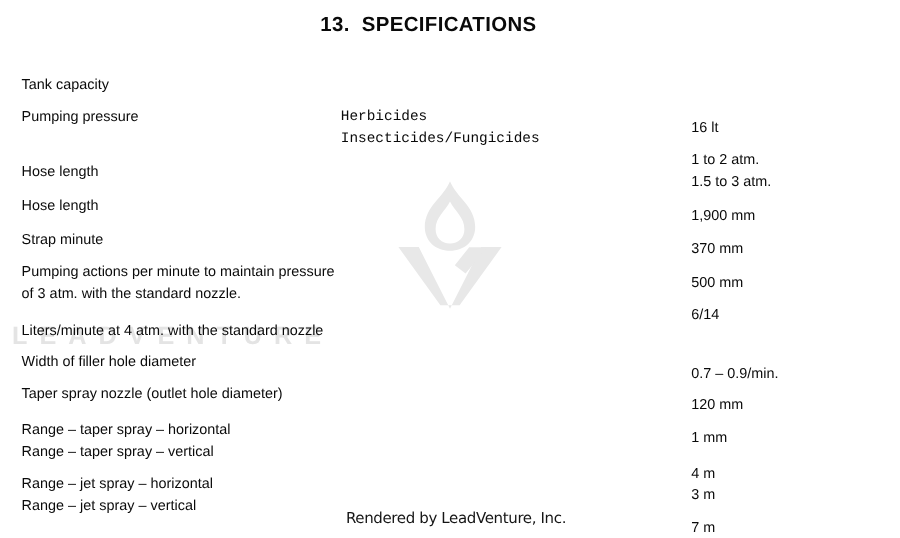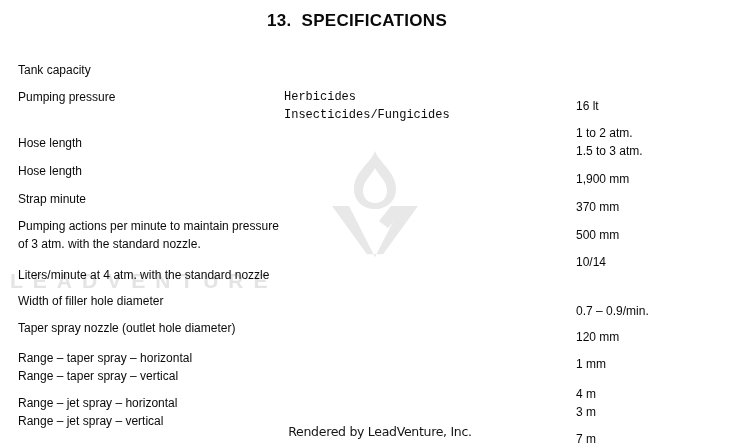--- a/index.html
+++ b/index.html
@@ -89,21 +89,21 @@
 </div>
 
 <div class="row" style="top:191px">
   <span class="lbl">Strap minute</span>
   <span class="val">500 mm</span>
 </div>
 
 <div class="row" style="top:218px">
   <span class="lbl">Pumping actions per minute to maintain pressure
 of 3 atm. with the standard nozzle.</span>
-  <span class="val">10/14</span>
+  <span class="val">6/14</span>
 </div>
 
 <div class="row" style="top:267px">
   <span class="lbl">Liters/minute at 4 atm. with the standard nozzle</span>
   <span class="val">0.7 – 0.9/min.</span>
 </div>
 
 <div class="row" style="top:293px">
   <span class="lbl">Width of filler hole diameter</span>
   <span class="val">120 mm</span>

